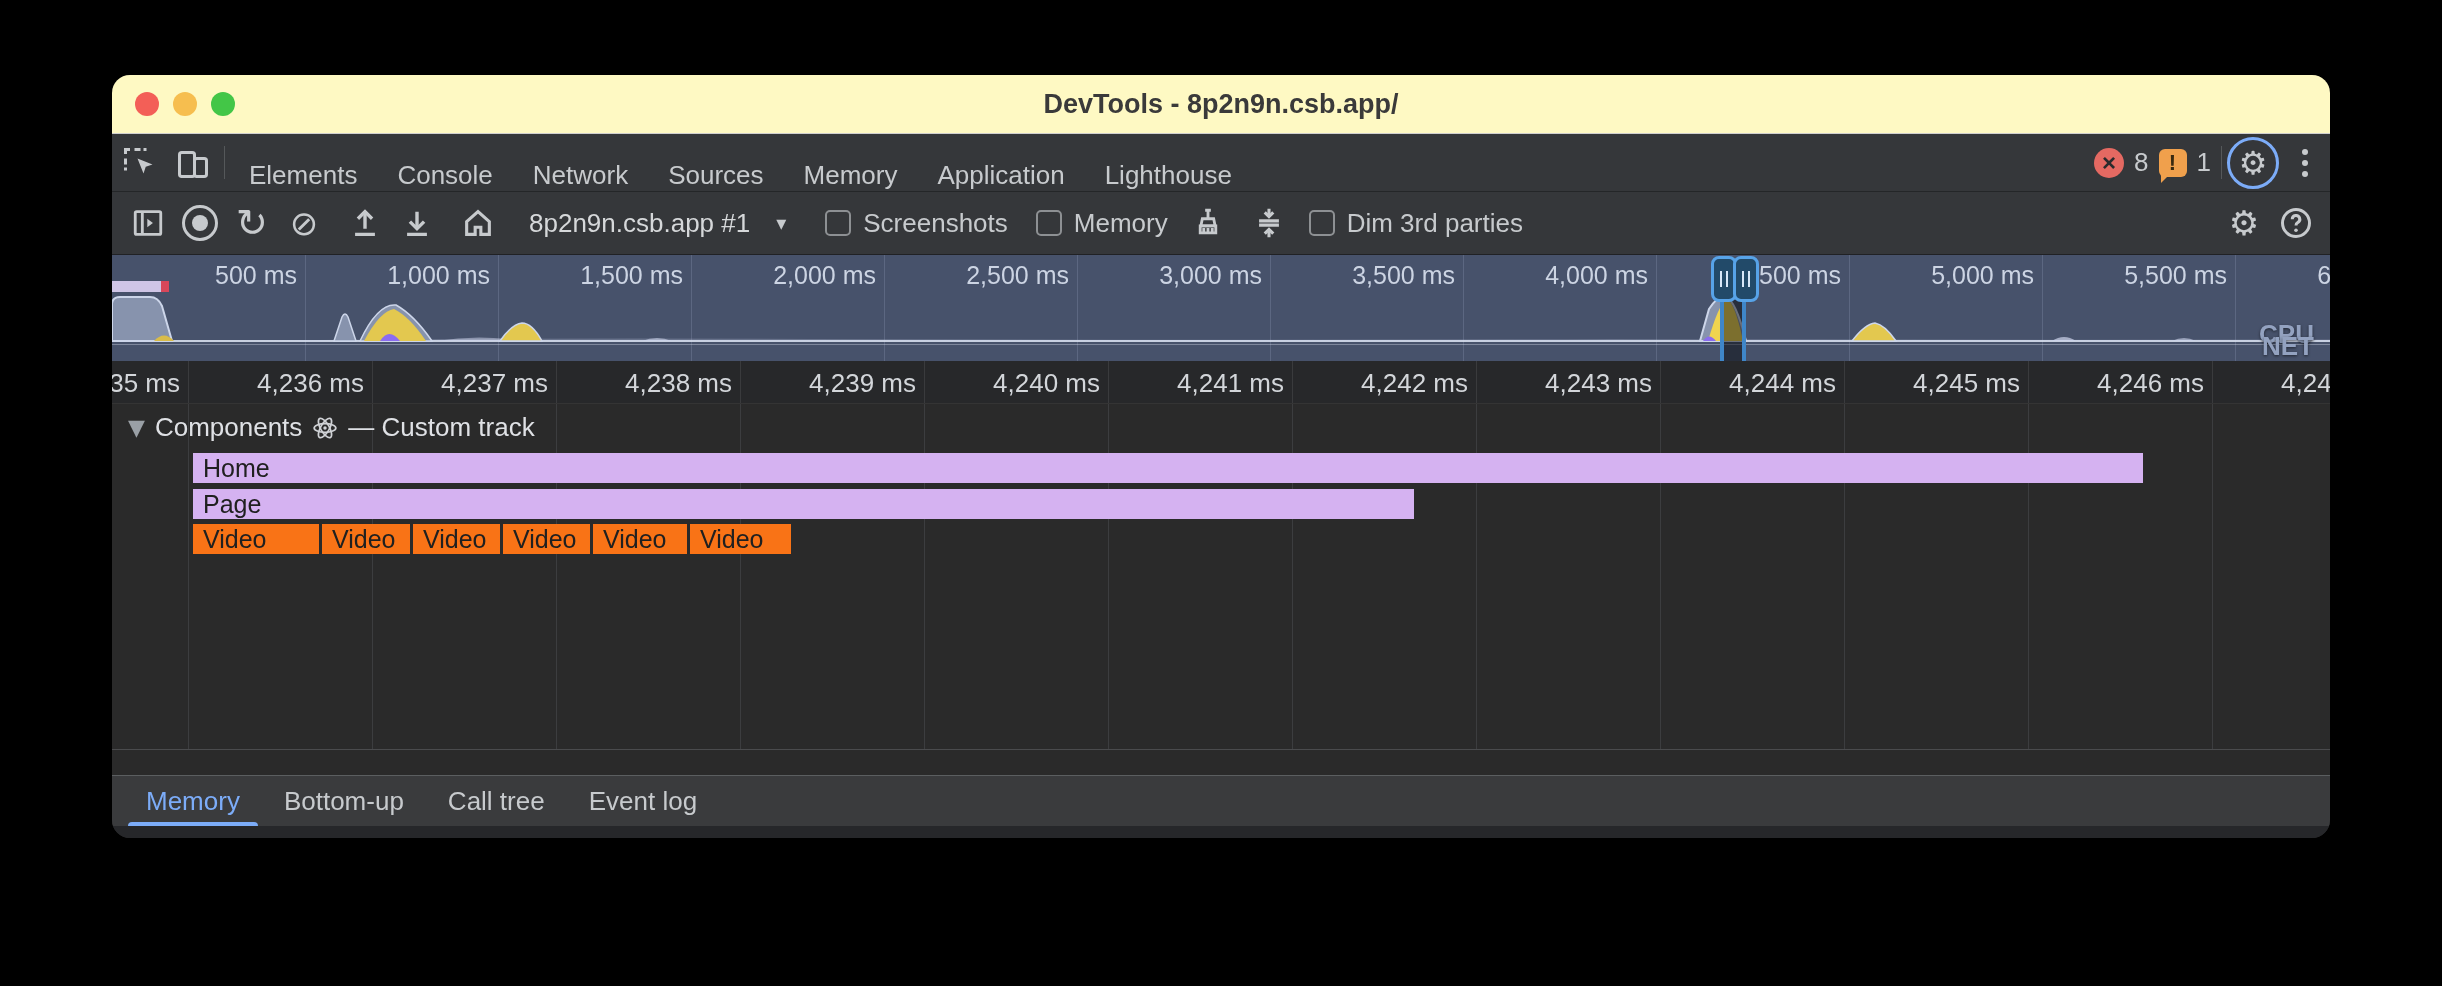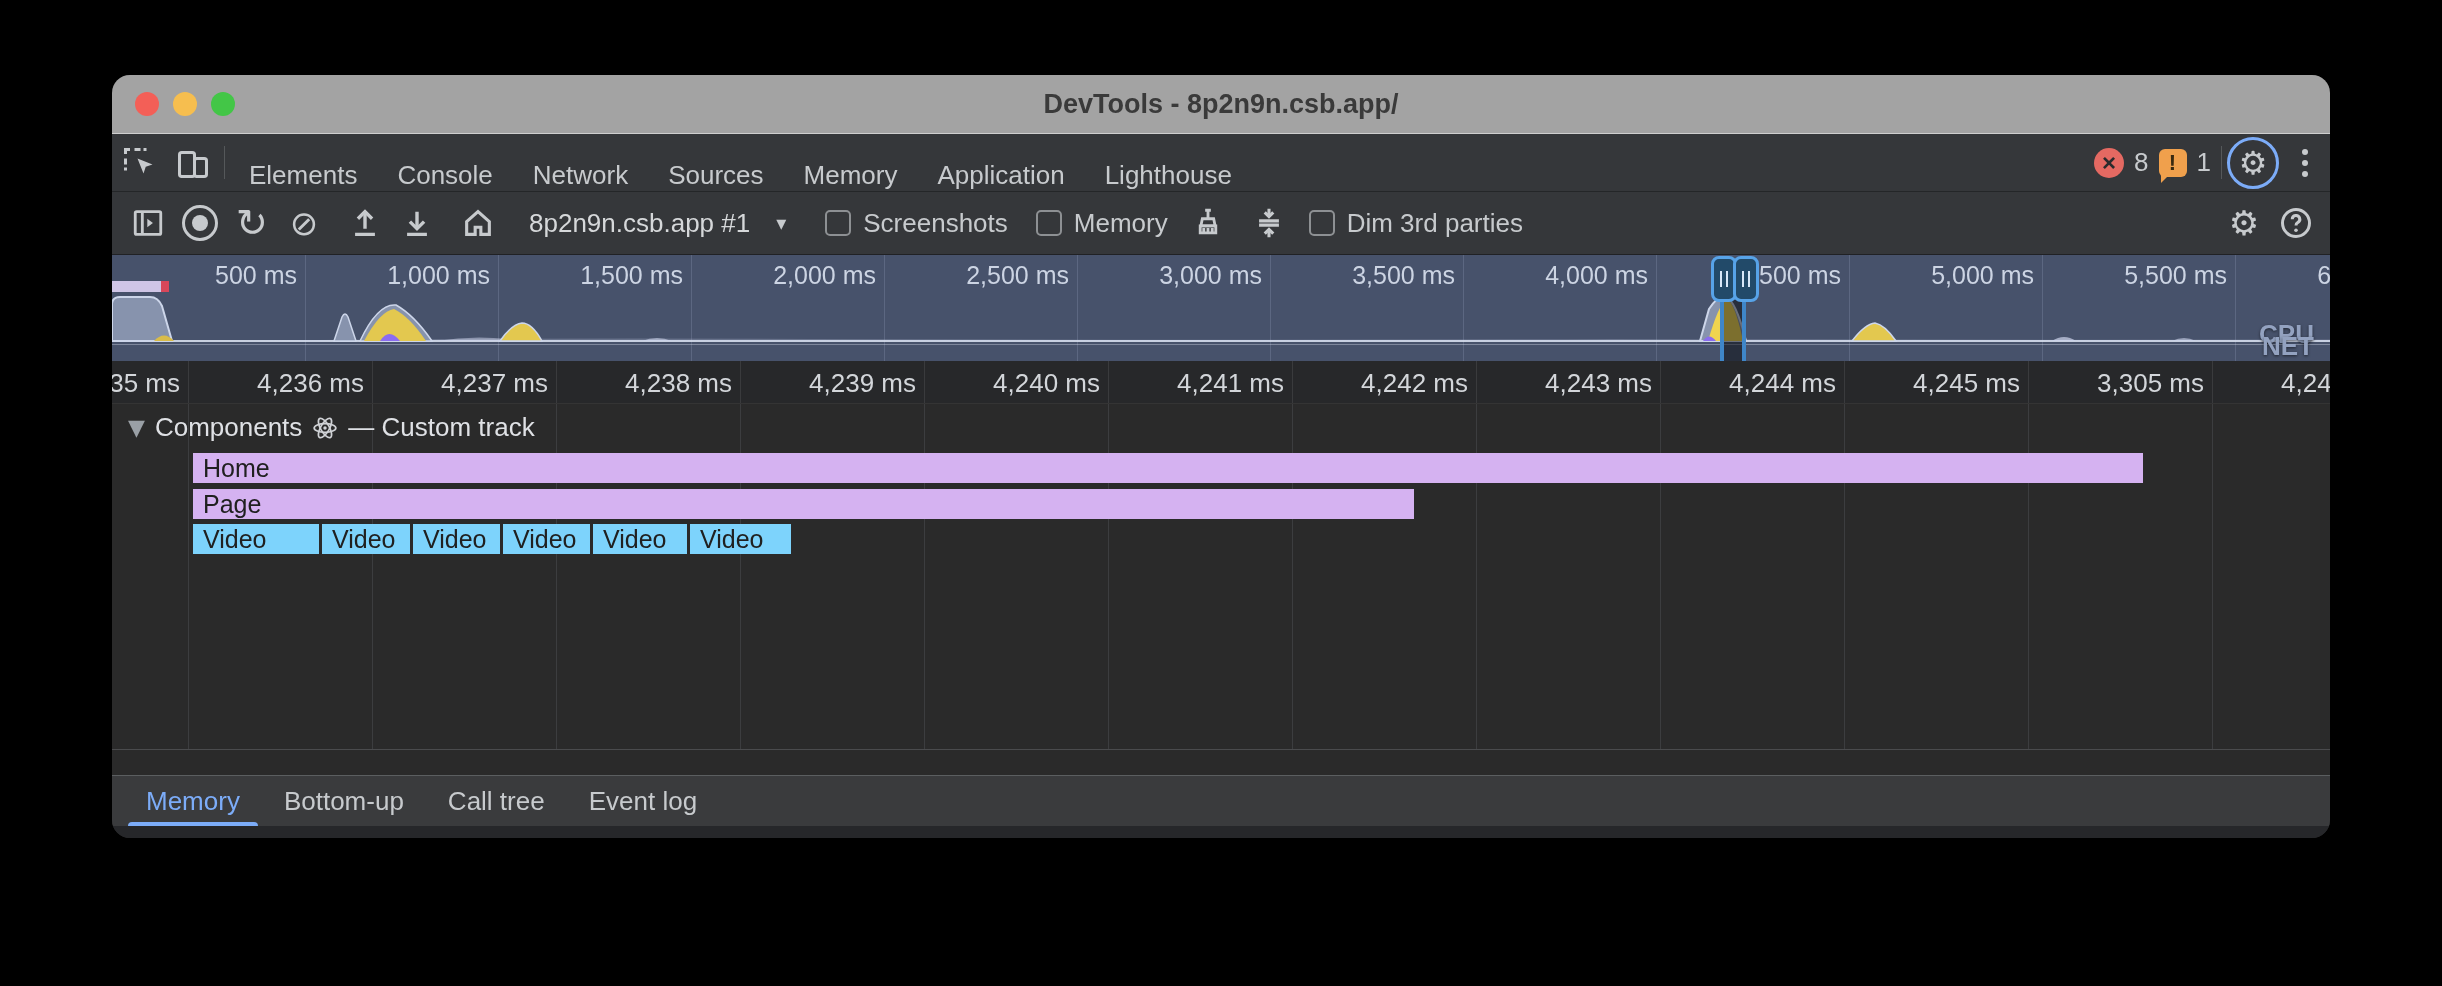--- a/index.html
+++ b/index.html
@@ -2,21 +2,21 @@
 <html><head>
 <meta charset="utf-8">
 <style>
   html,body{margin:0;padding:0;background:#000;}
   .stage{position:relative;width:2442px;height:986px;background:#000;overflow:hidden;
          font-family:"Liberation Sans",sans-serif;-webkit-font-smoothing:antialiased;}
   .window{position:absolute;left:112px;top:75px;width:2218px;height:763px;
           border-radius:18px;overflow:hidden;background:#2a2a2a;
           display:flex;flex-direction:column;}
   
-  .titlebar{height:58px;background:#a3a3a3;position:relative;flex:0 0 auto;
+  .titlebar{height:58px;background:#fef9c3;position:relative;flex:0 0 auto;
             display:flex;align-items:center;justify-content:center;border-bottom:1px solid #cfcfcf;}
   .title{font-size:27px;font-weight:bold;color:#3a3a3a;}
   .lights{position:absolute;left:23px;top:0;height:100%;display:flex;align-items:center;gap:14px;}
   .light{width:24px;height:24px;border-radius:50%;}
   .light.red{background:#f35f57;}
   .light.yellow{background:#f6be4f;}
   .light.green{background:#43c647;}
   
   .tabbar{height:57px;background:#35373a;flex:0 0 auto;display:flex;align-items:stretch;
           border-bottom:1px solid #242628;position:relative;}
@@ -77,21 +77,21 @@
   .track{flex:1;background:#2a2a2a;position:relative;overflow:hidden;}
   .tk-grid{position:absolute;top:0;width:1px;background:#3c3d3f;height:345px;}
   .tk-line{position:absolute;left:0;right:0;top:345px;height:1px;background:#4a4b4d;}
   .tk-head{position:absolute;left:16px;top:8px;display:flex;align-items:center;gap:10px;
            font-size:26px;color:#dfe1e5;}
   .tk-tri{color:#9aa0a6;font-family:"DejaVu Sans",sans-serif;font-size:22px;}
   .bar{position:absolute;height:30px;display:flex;align-items:center;padding-left:10px;
        box-sizing:border-box;font-size:25px;color:#202020;}
   .bar.main{background:#d5b2f1;}
   .videos{position:absolute;display:flex;}
-  .vseg{height:30px;background:#7dd3fc;border-right:3px solid #2a2a2a;box-sizing:border-box;
+  .vseg{height:30px;background:#f97316;border-right:3px solid #2a2a2a;box-sizing:border-box;
         display:flex;align-items:center;padding-left:10px;font-size:25px;color:#202020;}
   .vseg:first-child{border-left:0;}
   
   .bottombar{height:50px;background:#3a3b3d;border-top:1px solid #5b5e60;flex:0 0 auto;
              display:flex;align-items:stretch;padding-left:12px;}
   .btab{display:flex;align-items:center;padding:0 22px;font-size:26px;color:#c7cacd;position:relative;}
   .btab.selected{color:#7cacf8;}
   .btab.selected::after{content:"";position:absolute;left:4px;right:4px;bottom:0;height:4px;
         background:#7cacf8;border-radius:4px 4px 0 0;}
   .bottomstrip{height:12px;background:#26272a;flex:0 0 auto;}
@@ -344,21 +344,21 @@
           <div class="ru-tick" style="left: 952px;">4,241 ms</div>
           <div class="ru-grid" style="left: 1364px;"></div>
           <div class="ru-tick" style="left: 1136px;">4,242 ms</div>
           <div class="ru-grid" style="left: 1548px;"></div>
           <div class="ru-tick" style="left: 1320px;">4,243 ms</div>
           <div class="ru-grid" style="left: 1732px;"></div>
           <div class="ru-tick" style="left: 1504px;">4,244 ms</div>
           <div class="ru-grid" style="left: 1916px;"></div>
           <div class="ru-tick" style="left: 1688px;">4,245 ms</div>
           <div class="ru-grid" style="left: 2100px;"></div>
-          <div class="ru-tick" style="left: 1872px;">3,305 ms</div>
+          <div class="ru-tick" style="left: 1872px;">4,246 ms</div>
           <div class="ru-tick" style="left: 2056px;">4,247 ms</div>
         </div>
   </div>
 
   <div class="track">
     <div id="track-grid">
           <div class="tk-grid" style="left: 76px;"></div>
           <div class="tk-grid" style="left: 260px;"></div>
           <div class="tk-grid" style="left: 444px;"></div>
           <div class="tk-grid" style="left: 628px;"></div>

